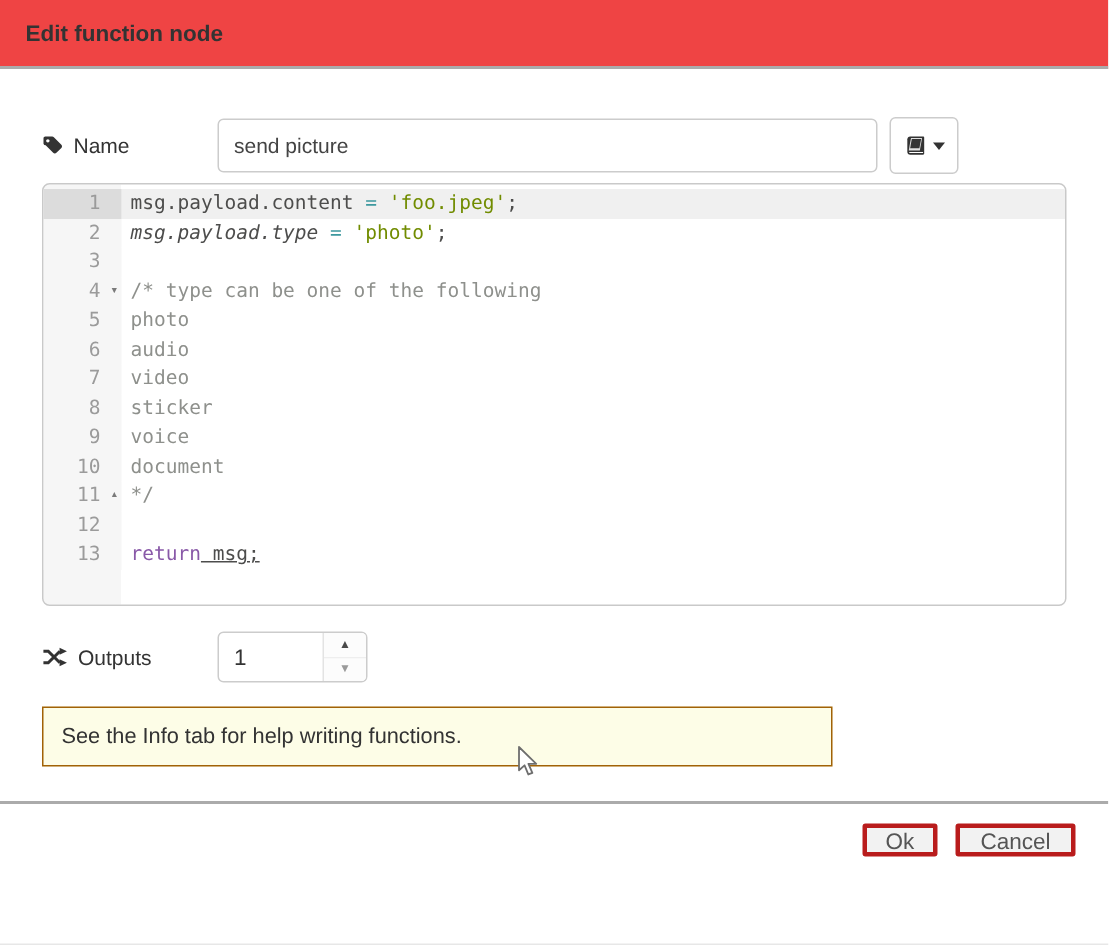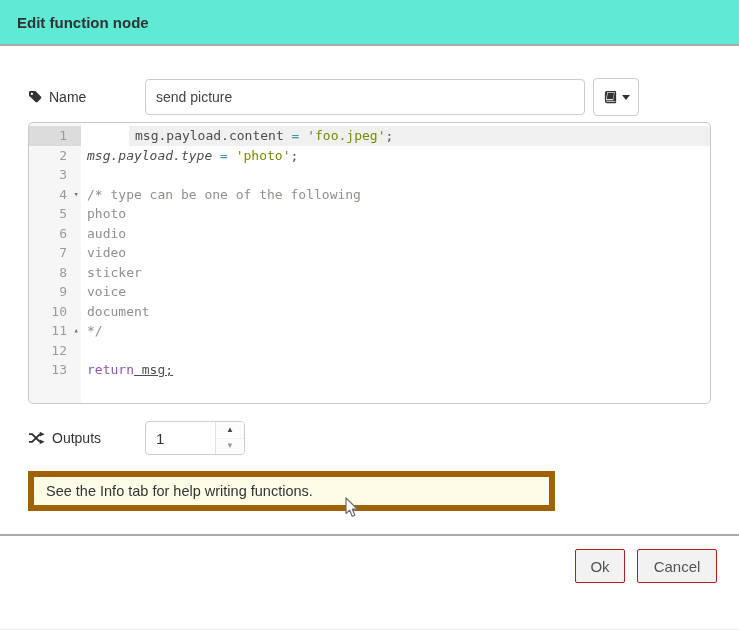--- a/index.html
+++ b/index.html
@@ -9,21 +9,21 @@
     background:#fff;
     font-family:"Liberation Sans",sans-serif;
     color:#333;
     overflow:hidden;
     border-bottom:1px solid #e7e7e7;
     box-sizing:border-box;
   }
   
   .dialog-header{
     height:46px;
-    background:#5eead4;
+    background:#ef4444;
     border-bottom:2px solid #ababab;
     display:flex;align-items:center;
     padding-left:17px;
     box-sizing:border-box;
   }
   .dialog-title{font-size:15px;font-weight:bold;color:#333;}
   
   .dialog-body{padding:0 28px;}
   .form-row{display:flex;align-items:center;}
   .name-row{margin-top:32px;}
@@ -73,21 +73,21 @@
     font-family:"DejaVu Sans Mono",monospace;
     font-size:13px;white-space:pre;
   }
   .gutter-cell{
     flex:0 0 52px;box-sizing:border-box;
     background:#f6f6f6;color:#9b9b9b;
     text-align:right;padding-right:14px;
     position:relative;user-select:none;
   }
   .ed-line.active .gutter-cell{background:#dcdcdc;}
-  .ed-line.active .code-cell{background:#f0f0f0;margin-left:48px;}
+  .ed-line.active .code-cell{background:#f0f0f0;}
   .code-cell{flex:1;padding-left:6px;}
   .fold-widget{
     position:absolute;right:2px;top:0;
     font-size:9px;color:#7a7a7a;cursor:pointer;
   }
   
   .outputs-row{margin-top:17px;}
   .spinner{
     width:100px;height:34px;box-sizing:border-box;
     border:1px solid #ccc;border-radius:4px;background:#fff;
@@ -105,34 +105,34 @@
   .spin-btn{
     flex:1;border:none;background:#fcfcfc;cursor:pointer;
     font-size:8px;line-height:1;padding:0;
   }
   .spin-btn.up{color:#4a4a4a;border-bottom:1px solid #eee;}
   .spin-btn.down{color:#9a9a9a;}
   
   .tip{
     margin-top:16px;
     width:527px;height:40px;box-sizing:border-box;
-    background:#fdfde7;border:6px solid #a16207;
+    background:#fdfde7;border:1px solid #a16207;
     display:flex;align-items:center;
     padding-left:12px;
     font-size:14.5px;color:#333;
   }
   
   .footer-divider{margin-top:23px;height:2px;background:#ababab;}
   .dialog-footer{
     display:flex;justify-content:flex-end;gap:12px;
     padding:13px 22px 0 0;
   }
   .dlg-btn{
-    height:34px;box-sizing:border-box;
-    background:#f2f2f2;border:1px solid #b91c1c;border-radius:2px;
+    height:22px;box-sizing:border-box;
+    background:#f2f2f2;border:3px solid #b91c1c;border-radius:2px;
     font-family:"Liberation Sans",sans-serif;
     font-size:15px;color:#555;cursor:pointer;
   }
   .dlg-btn.ok{width:50px;}
   .dlg-btn.cancel{width:80px;}
   
   .mouse-cursor{position:absolute;left:345px;top:497px;pointer-events:none;}
   svg .ic{fill:#333;}
 </style>
 </head>

